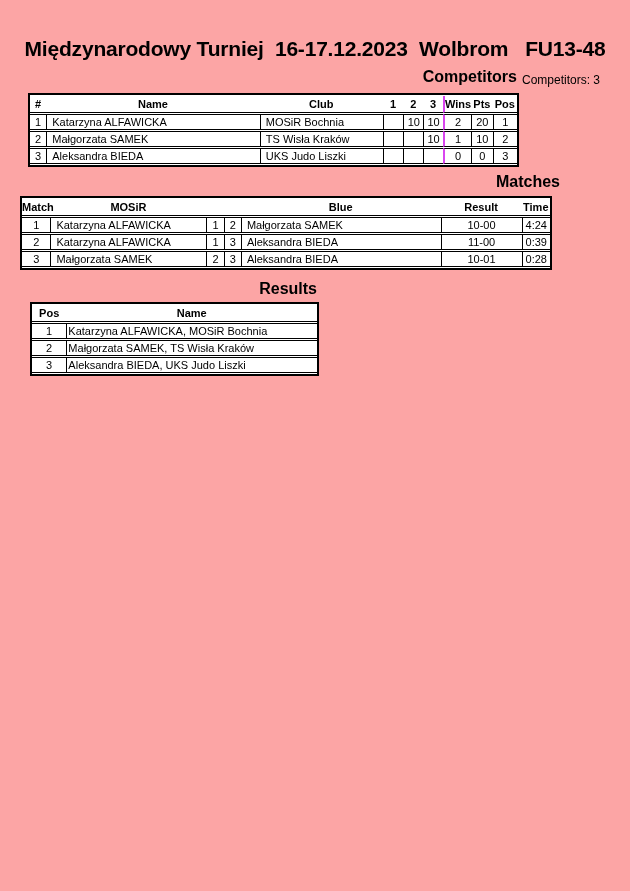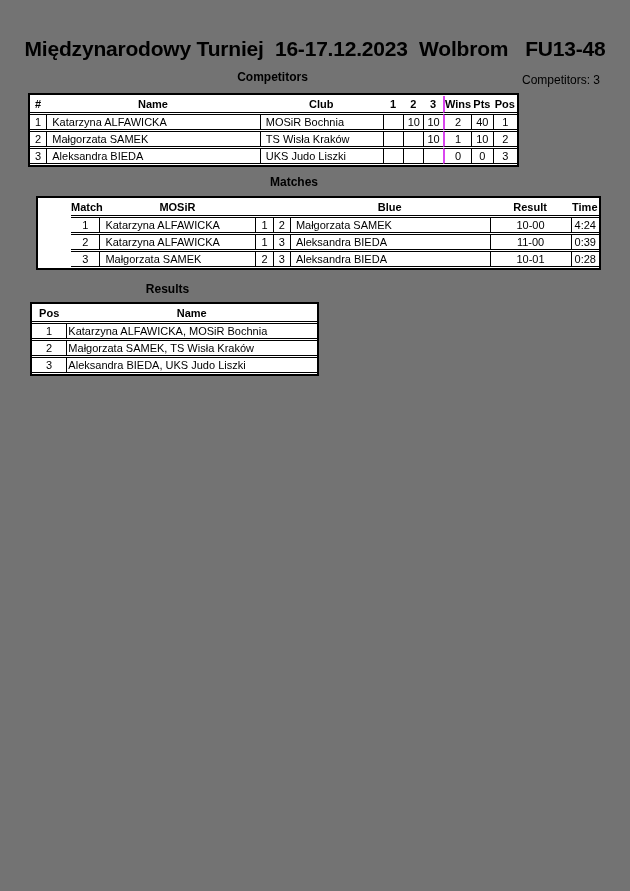--- a/index.html
+++ b/index.html
@@ -1,40 +1,40 @@
 <!DOCTYPE html>
 <html><head>
 <meta charset="utf-8">
 <style>
   html,body { margin:0; padding:0; background:#fff; }
   .page {
-    position:relative; width:630px; height:891px; background:#737373;
+    position:relative; width:630px; height:891px; background:#fca5a5;
     font-family:"Liberation Sans", sans-serif; color:#000;
     overflow:hidden;
   }
   .title {
     position:absolute; top:37px; left:0; width:630px;
     text-align:center; font-weight:bold; font-size:21px; line-height:24px;
     white-space:pre; letter-spacing:-0.2px;
   }
   .count {
     position:absolute; top:74px; right:30px;
     font-size:12px; line-height:12px;
   }
   .sec-label {
-    position:absolute; text-align:center;
-    font-weight:bold; font-size:12px; line-height:14px;
+    position:absolute; text-align:right;
+    font-weight:bold; font-size:16px; line-height:14px;
   }
   .lbl-comp  { top:70px;  left:28px; width:489px; }
   .lbl-match { top:175px; left:28px; width:532px; }
-  .lbl-res   { top:282px; left:24px; width:287px; }
+  .lbl-res   { top:282px; left:30px; width:287px; }
 
   .tblwrap { position:absolute; border:2px solid #000; background:#fff; }
   .wrap-comp  { top:93px;  left:28px; }
-  .wrap-match { top:196px; left:36px;padding-left:33px; }
+  .wrap-match { top:196px; left:20px; }
   .wrap-res   { top:302px; left:30px; }
 
   table { border-collapse:separate; border-spacing:0 1px; table-layout:fixed; }
   .t-comp  { width:487px; }
   .t-match { width:528px; }
   .t-res   { width:285px; }
 
   th {
     font-weight:bold; font-size:11px; height:16px; padding:0;
     border-bottom:1px solid #000; vertical-align:middle; text-align:center;
@@ -93,21 +93,21 @@
         </thead>
         <tbody>
           <tr>
             <td class="c0">1</td>
             <td class="c1">Katarzyna ALFAWICKA</td>
             <td class="c2">MOSiR Bochnia</td>
             <td class="c3"></td>
             <td class="c4">10</td>
             <td class="c5">10</td>
             <td class="c6">2</td>
-            <td class="c7">40</td>
+            <td class="c7">20</td>
             <td class="c8">1</td>
           </tr>
           <tr>
             <td class="c0">2</td>
             <td class="c1">Małgorzata SAMEK</td>
             <td class="c2">TS Wisła Kraków</td>
             <td class="c3"></td>
             <td class="c4"></td>
             <td class="c5">10</td>
             <td class="c6">1</td>

